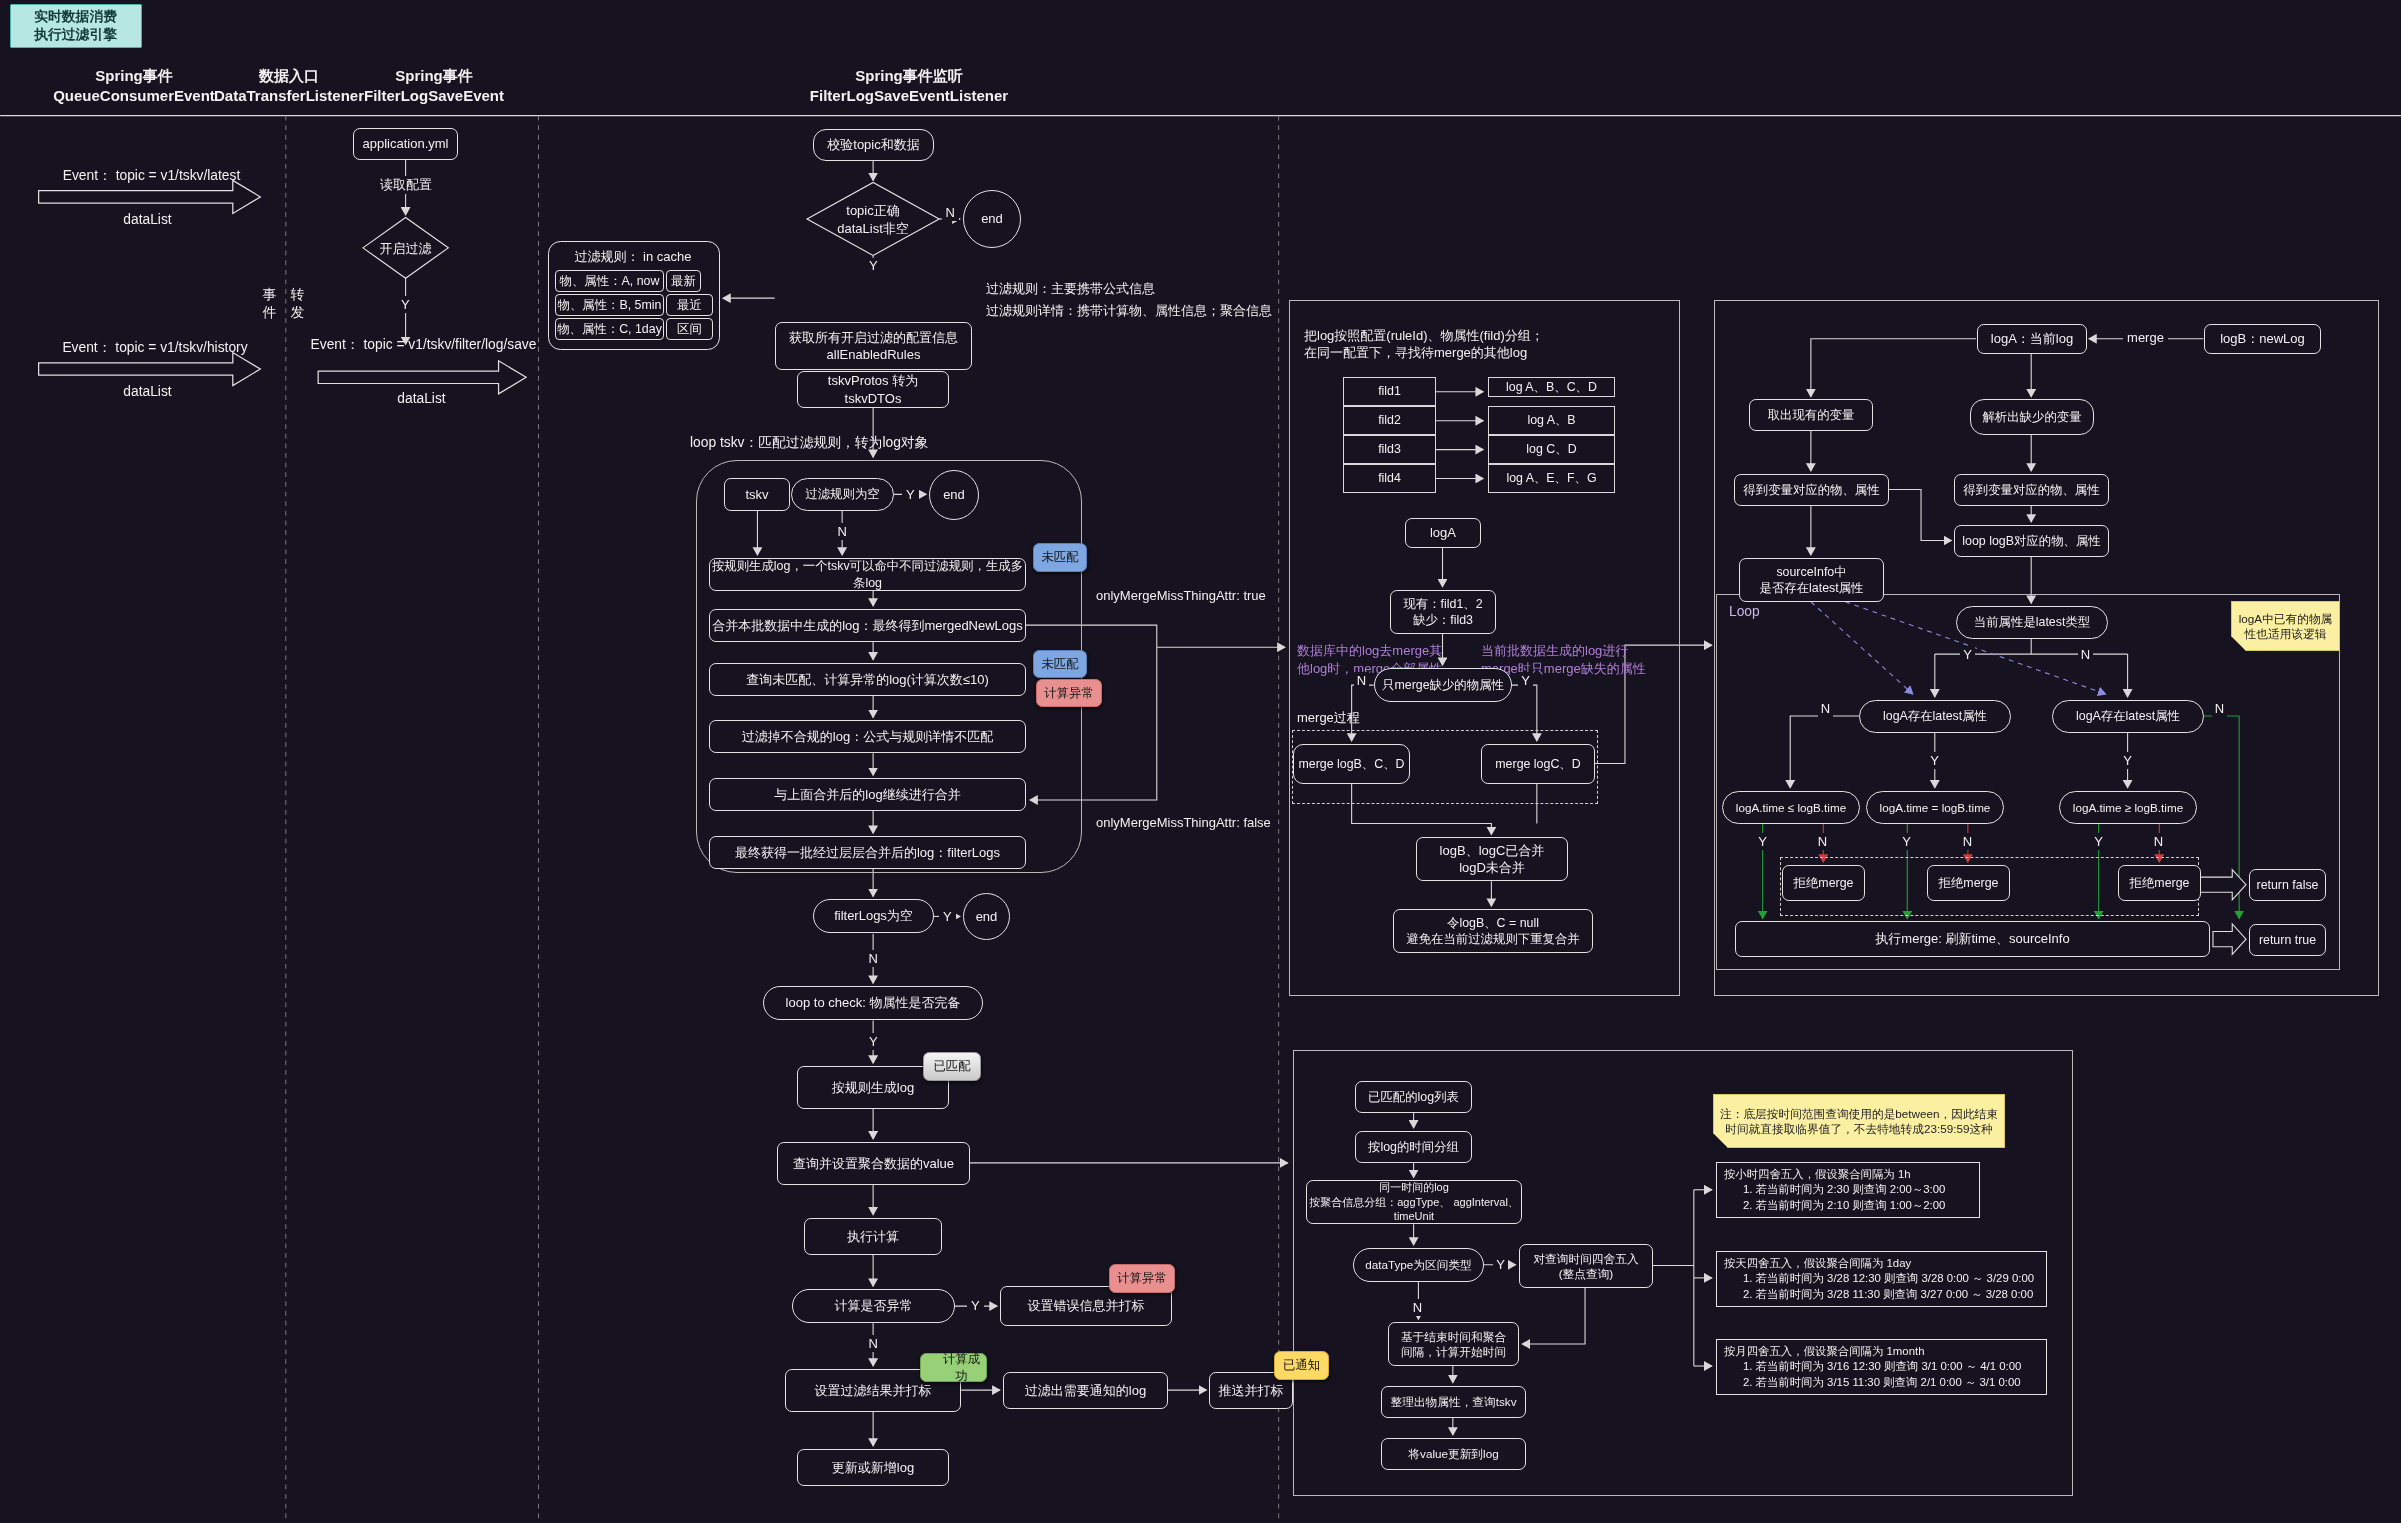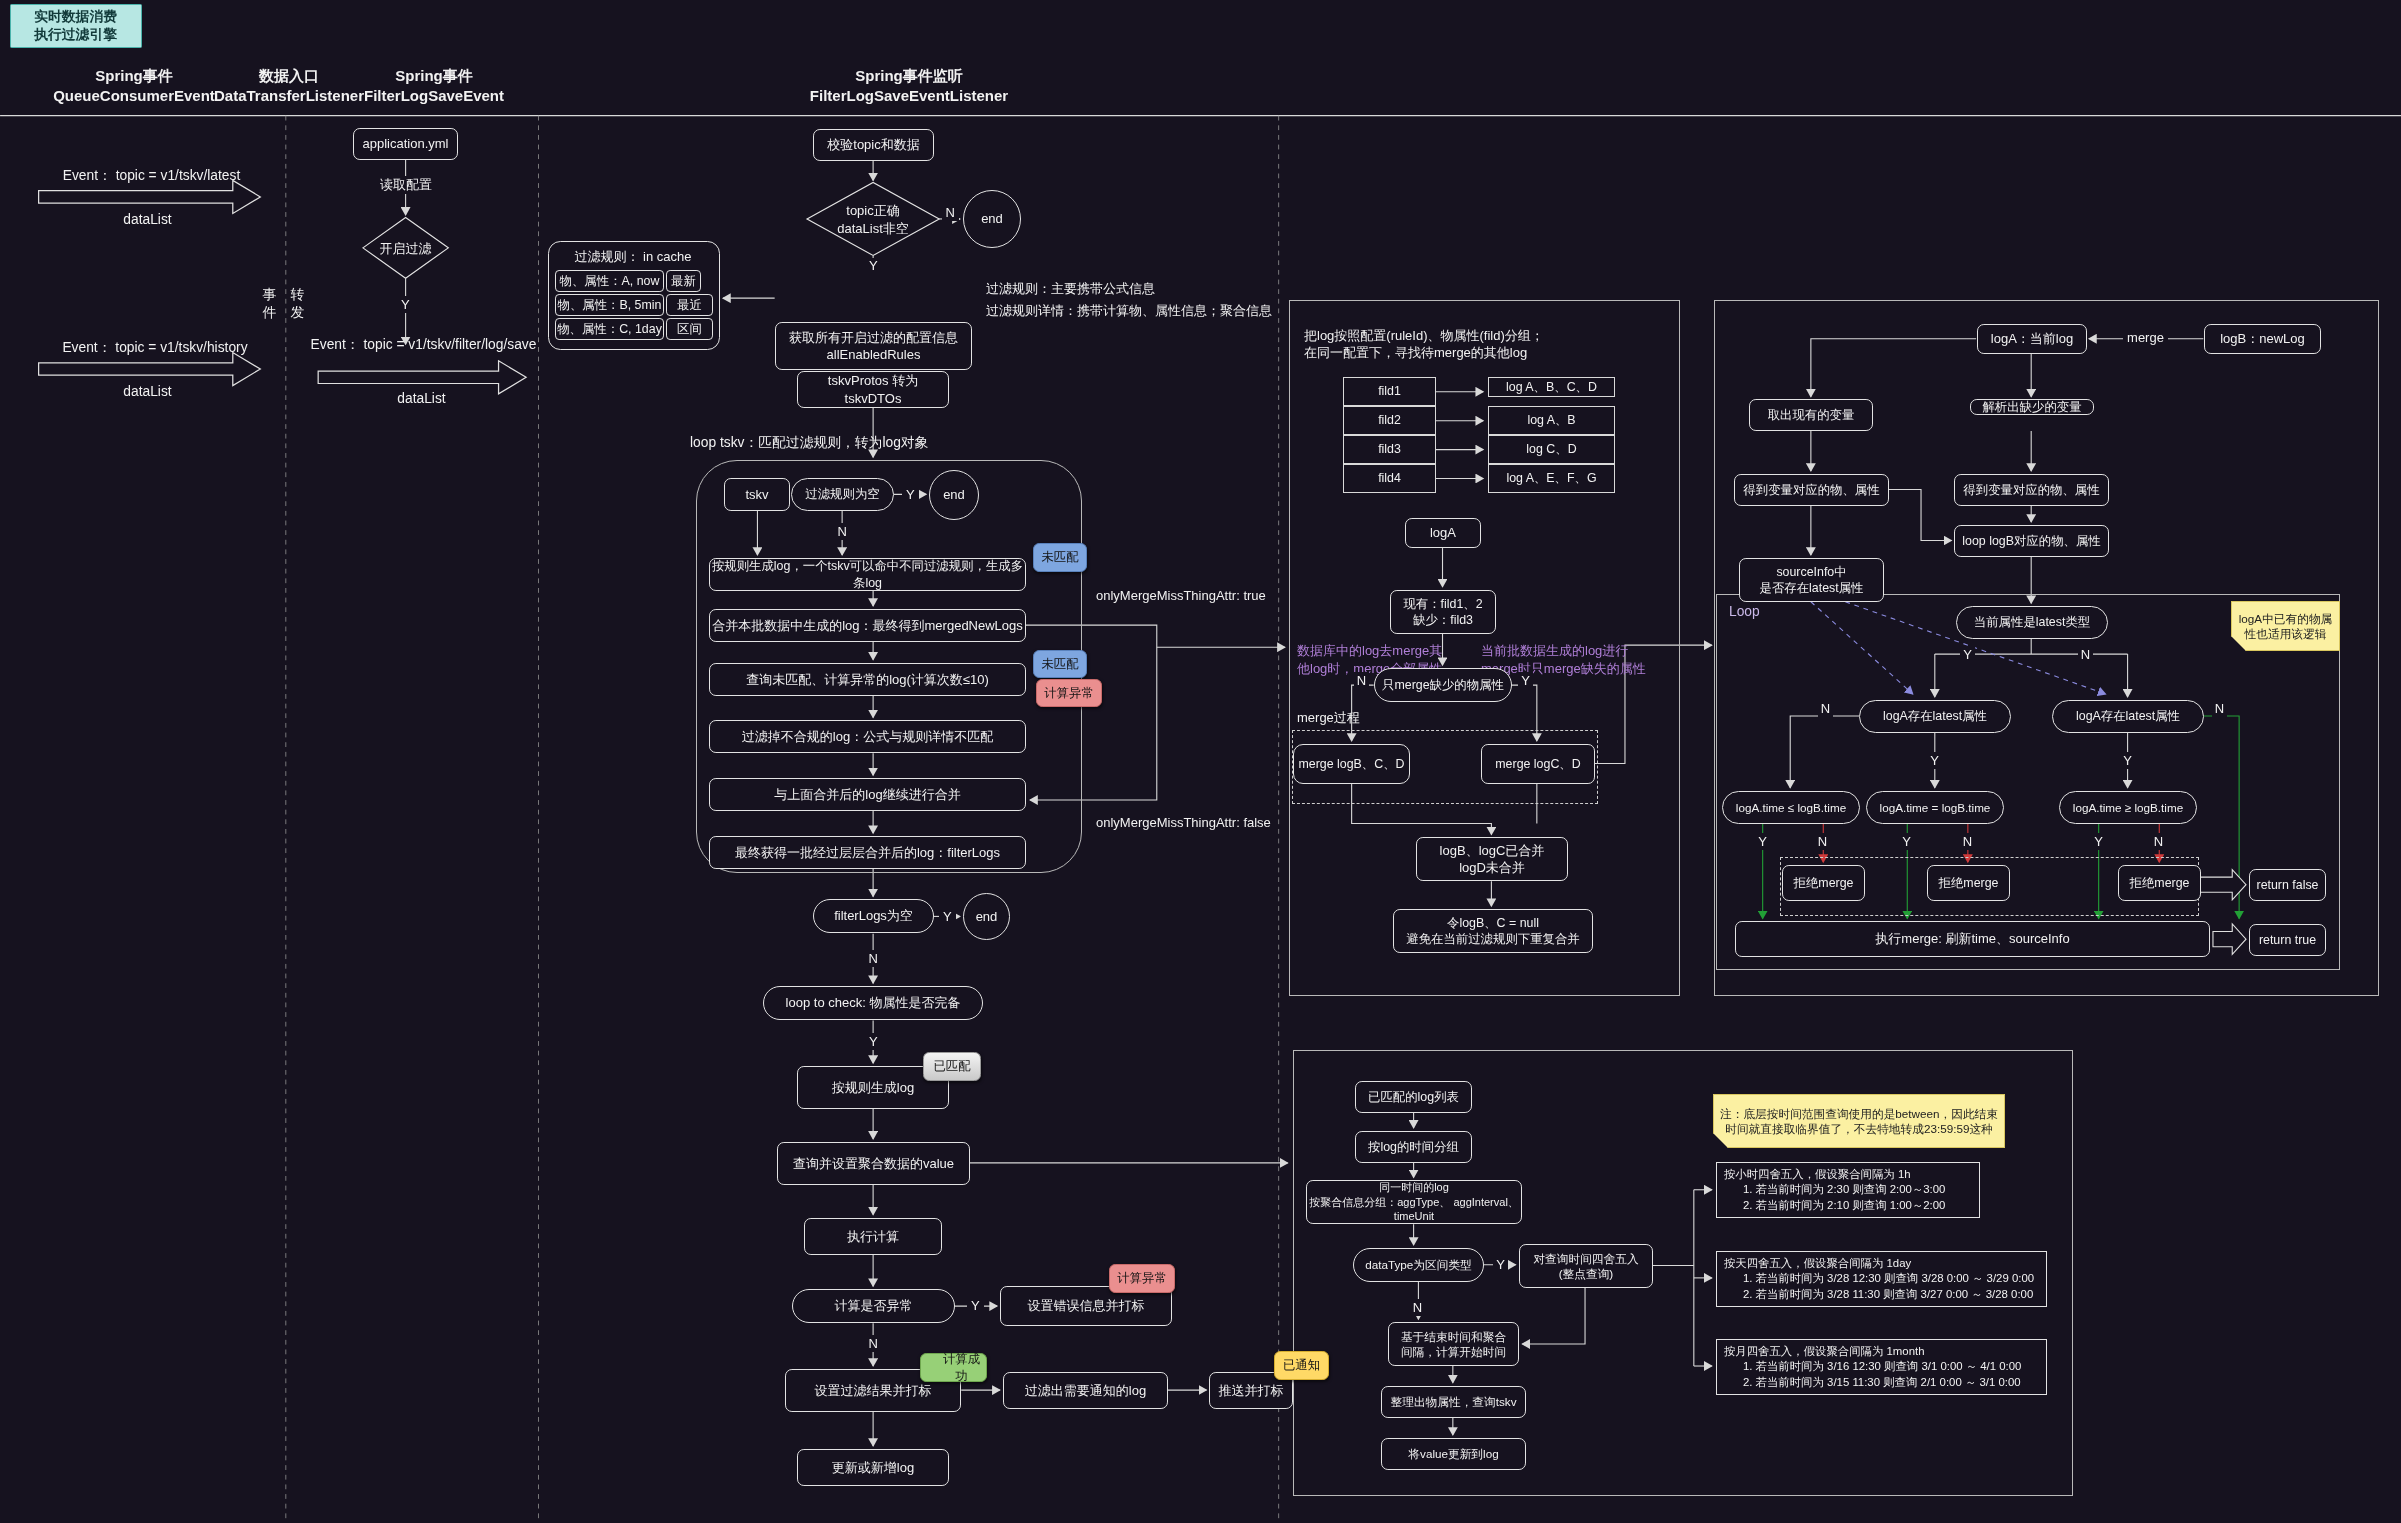--- a/index.html
+++ b/index.html
@@ -206,21 +206,21 @@
       </div>
       <div class="node box" style="left: 353px; top: 128px; width: 105px; height: 32px;">
         <div class="ln">application.yml</div>
       </div>
       <div class="node mask" style="left: 377px; top: 176px; width: 58px; height: 18px;">
         <div class="ln">读取配置</div>
       </div>
       <div class="node mask" style="left: 397px; top: 296px; width: 16.5px; height: 16.5px;">
         <div class="ln">Y</div>
       </div>
-      <div class="node box" style="left: 813px; top: 129px; width: 121px; height: 32px;">
+      <div class="node box" style="left: 813px; top: 129px; width: 121px; height: 32px; border-radius: 13px;">
         <div class="ln">校验topic和数据</div>
       </div>
       <div class="node mask" style="left: 942px; top: 204px; width: 16.5px; height: 16.5px;">
         <div class="ln">N</div>
       </div>
       <div class="node ellipse" style="left: 963px; top: 190px; width: 58px; height: 58px;">
         <div class="ln">end</div>
       </div>
       <div class="node mask" style="left: 865px; top: 258px; width: 16.5px; height: 15px;">
         <div class="ln">Y</div>
@@ -452,21 +452,21 @@
       </div>
       <div class="node mask" style="left: 2123px; top: 329px; width: 45px; height: 16.5px;">
         <div class="ln">merge</div>
       </div>
       <div class="node box" style="left: 2204px; top: 324px; width: 117px; height: 30px;">
         <div class="ln">logB：newLog</div>
       </div>
       <div class="node box" style="left: 1749px; top: 399px; width: 124px; height: 32px; font-size: 12.4px;">
         <div class="ln">取出现有的变量</div>
       </div>
-      <div class="node box" style="left: 1970px; top: 399px; width: 124px; height: 16px; font-size: 12.4px;">
+      <div class="node box" style="left: 1970px; top: 399px; width: 124px; height: 36px; font-size: 12.4px; border-radius: 14px;">
         <div class="ln">解析出缺少的变量</div>
       </div>
       <div class="node box" style="left: 1734px; top: 474px; width: 155px; height: 32px; font-size: 12.4px;">
         <div class="ln">得到变量对应的物、属性</div>
       </div>
       <div class="node box" style="left: 1954px; top: 474px; width: 155px; height: 32px; font-size: 12.4px;">
         <div class="ln">得到变量对应的物、属性</div>
       </div>
       <div class="node box" style="left: 1739px; top: 558px; width: 145px; height: 44px; font-size: 12.4px;">
         <div class="ln">sourceInfo中</div>

